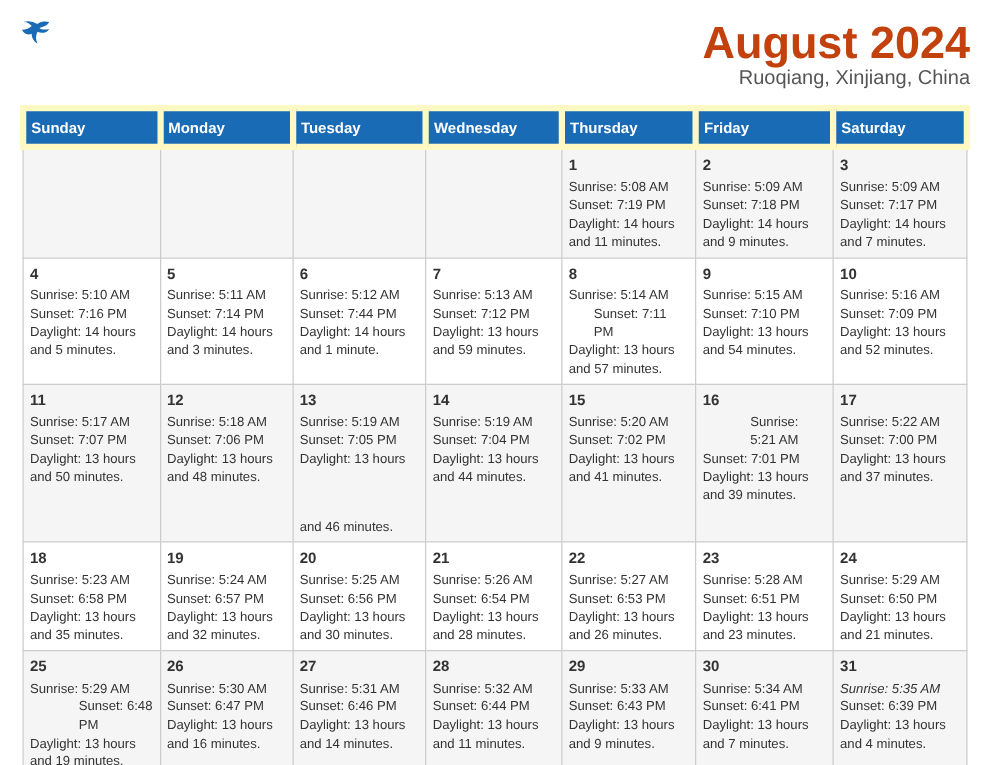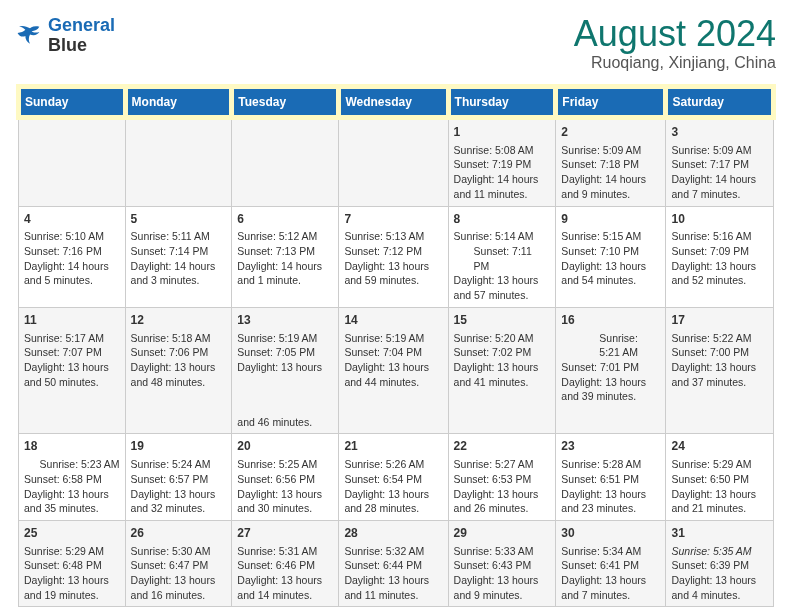--- a/index.html
+++ b/index.html
@@ -32,22 +32,22 @@
     }
     .logo-bird {
       width: 28px;
       height: 22px;
     }
     .title-block {
       text-align: right;
     }
     .calendar-title {
       font-size: 36px;
-      font-weight: normal;
-      color: #0f766e;
+      font-weight: bold;
+      color: #c2410c;
       line-height: 1;
     }
     .calendar-subtitle {
       font-size: 16px;
       color: #555;
       margin-top: 2px;
     }
     table {
       width: 100%;
       border-collapse: collapse;
@@ -92,25 +92,20 @@
     }
   </style>
 </head>
 <body>
 
 <div class="header">
   <div class="logo">
     <svg class="logo-bird" viewBox="0 0 36 28" xmlns="http://www.w3.org/2000/svg">
       <path d="M18 4 C18 4 22 0 30 2 C28 6 24 7 20 8 C22 10 26 10 30 9 C28 13 22 14 18 12 C16 16 16 20 18 24 C14 22 12 18 12 14 C8 16 4 14 2 10 C6 10 10 8 12 6 C10 4 8 2 4 2 C8 0 14 2 18 4Z" fill="#1a6bb5"></path>
     </svg>
-    <div>
-      <div class="logo-text">
-        <span>General</span><br><span style="color:#333;">Blue</span>
-      </div>
-    </div>
   </div>
   <div class="title-block">
     <div class="calendar-title">August 2024</div>
     <div class="calendar-subtitle">Ruoqiang, Xinjiang, China</div>
   </div>
 </div>
 
 <table>
   <thead>
     <tr>
@@ -162,21 +157,21 @@
         <td>
           <span class="day-num">5</span>
           <span style="display: block;">Sunrise: 5:11 AM</span>
           <span style="display: block;">Sunset: 7:14 PM</span>
           <span style="display: block;">Daylight: 14 hours</span>
           <span style="display: block;">and 3 minutes.</span>
         </td>
         <td>
           <span class="day-num">6</span>
           <span style="display: block;">Sunrise: 5:12 AM</span>
-          <span style="display: block;">Sunset: 7:13 PM</span>
+          <span style="display: block;">Sunset: 7:44 PM</span>
           <span style="display: block;">Daylight: 14 hours</span>
           <span style="display: block;">and 1 minute.</span>
         </td>
         <td>
           <span class="day-num">7</span>
           <span style="display: block;">Sunrise: 5:13 AM</span>
           <span style="display: block;">Sunset: 7:12 PM</span>
           <span style="display: block;">Daylight: 13 hours</span>
           <span style="display: block;">and 59 minutes.</span>
         </td>
@@ -249,21 +244,21 @@
           <span class="day-num">17</span>
           <span style="display: block;">Sunrise: 5:22 AM</span>
           <span style="display: block;">Sunset: 7:00 PM</span>
           <span style="display: block;">Daylight: 13 hours</span>
           <span style="display: block;">and 37 minutes.</span>
         </td>
       </tr>
       <tr>
         <td>
           <span class="day-num">18</span>
-          <span style="display: block; text-align: right;">Sunrise: 5:23 AM</span>
+          <span style="display: block;">Sunrise: 5:23 AM</span>
           <span style="display: block;">Sunset: 6:58 PM</span>
           <span style="display: block;">Daylight: 13 hours</span>
           <span style="display: block;">and 35 minutes.</span>
         </td>
         <td>
           <span class="day-num">19</span>
           <span style="display: block;">Sunrise: 5:24 AM</span>
           <span style="display: block;">Sunset: 6:57 PM</span>
           <span style="display: block;">Daylight: 13 hours</span>
           <span style="display: block;">and 32 minutes.</span>
@@ -301,21 +296,21 @@
           <span style="display: block;">Sunrise: 5:29 AM</span>
           <span style="display: block;">Sunset: 6:50 PM</span>
           <span style="display: block;">Daylight: 13 hours</span>
           <span style="display: block;">and 21 minutes.</span>
         </td>
       </tr>
       <tr>
         <td>
           <span class="day-num">25</span>
           <span style="display: block;">Sunrise: 5:29 AM</span>
-          <span style="display: block;">Sunset: 6:48 PM</span>
+          <span style="display: block; margin-left: 39px;">Sunset: 6:48 PM</span>
           <span style="display: block;">Daylight: 13 hours</span>
           <span style="display: block;">and 19 minutes.</span>
         </td>
         <td>
           <span class="day-num">26</span>
           <span style="display: block;">Sunrise: 5:30 AM</span>
           <span style="display: block;">Sunset: 6:47 PM</span>
           <span style="display: block;">Daylight: 13 hours</span>
           <span style="display: block;">and 16 minutes.</span>
         </td>

